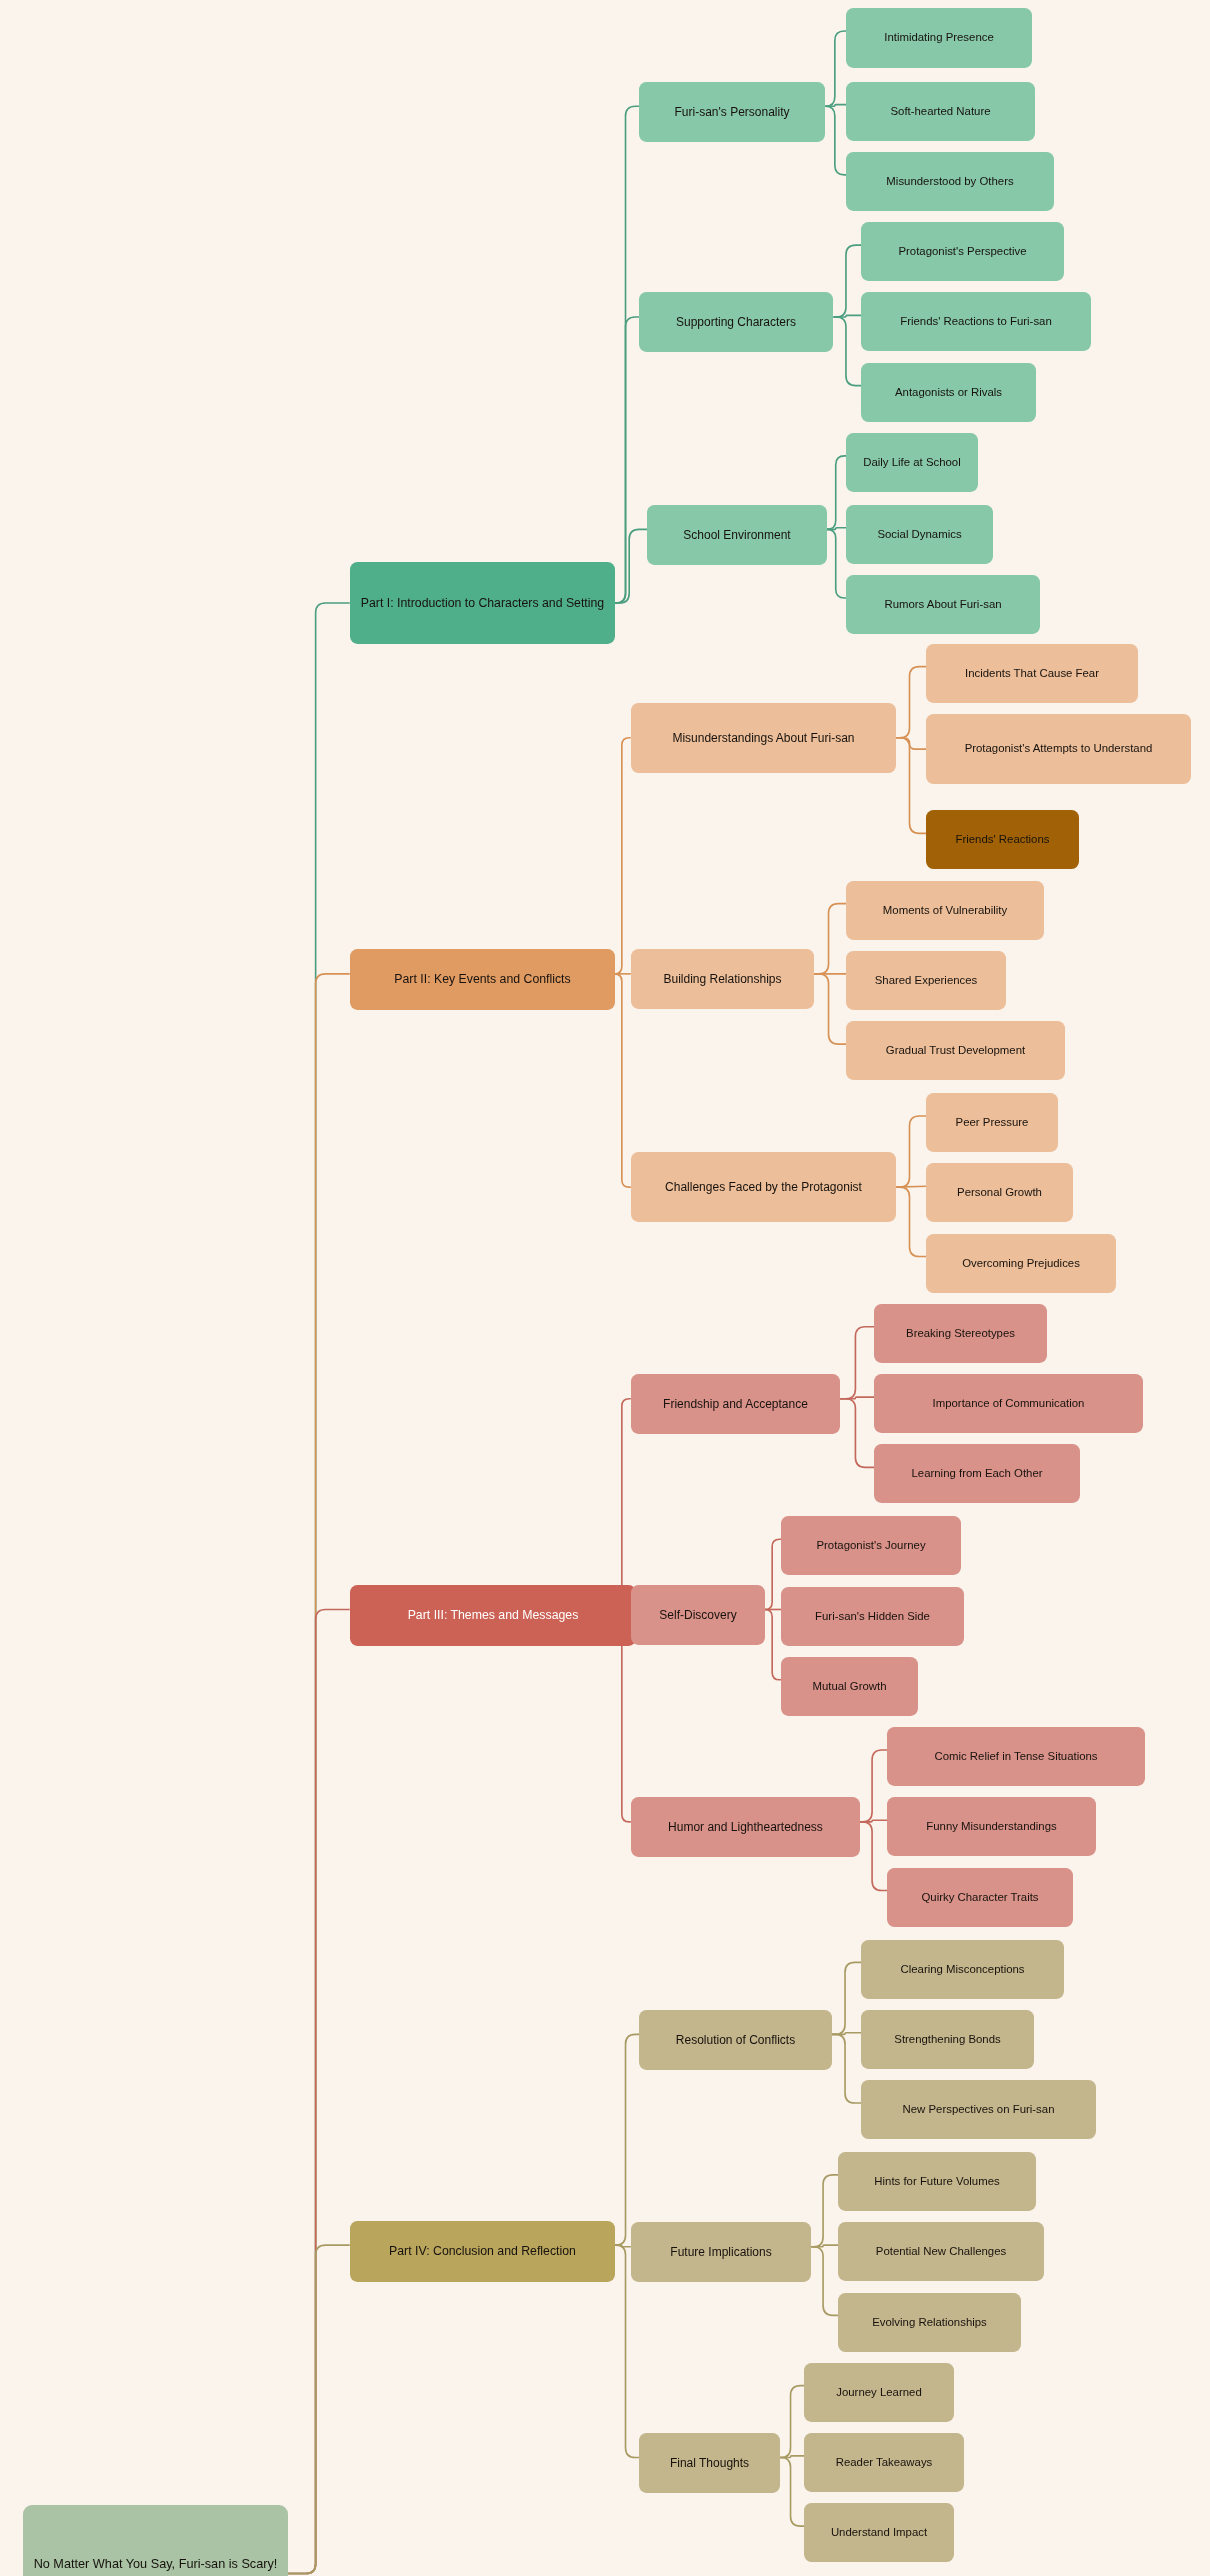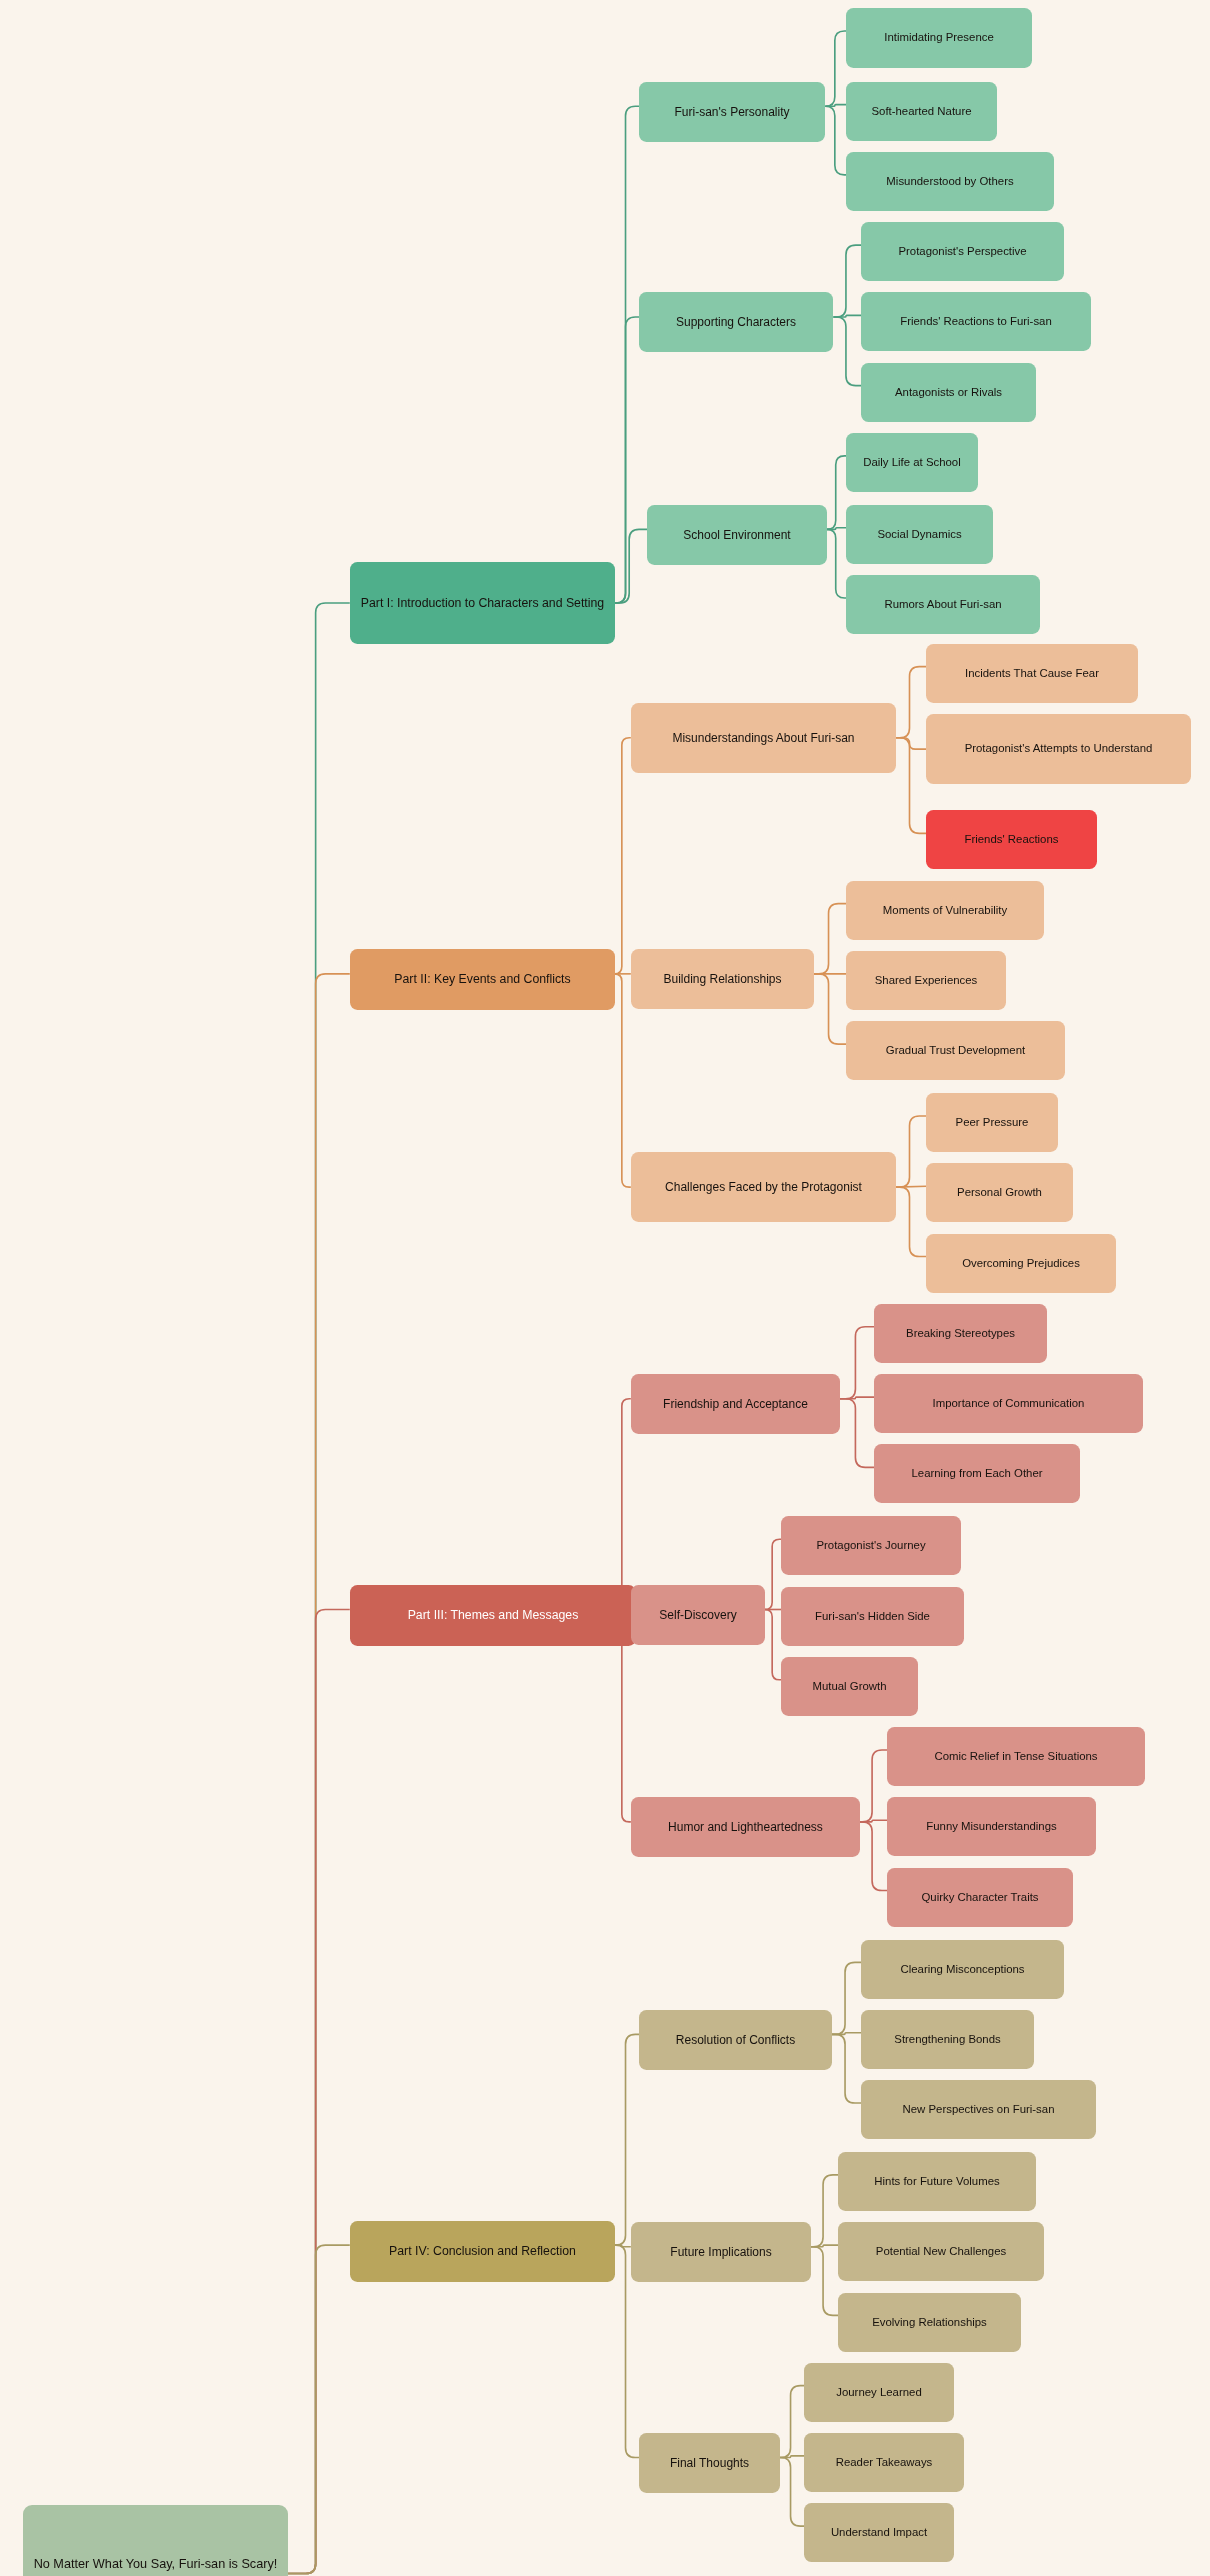--- a/index.html
+++ b/index.html
@@ -106,35 +106,35 @@
       <path d="M 752 2748 L 753.5 2748 Q 765.5 2748 765.5 2760 L 765.5 2996 Q 765.5 3008 777.5 3008 L 782 3008" fill="none" stroke="#a89a63" stroke-width="2"></path>
       <path d="M 954 3008 L 955.5 3008 Q 967.5 3008 967.5 2996 L 967.5 2932 Q 967.5 2920 979.5 2920 L 984 2920" fill="none" stroke="#a89a63" stroke-width="2"></path>
       <path d="M 954 3008 L 966.5 3008 Q 967.5 3008 967.5 3007 L 967.5 3007 Q 967.5 3006 968.5 3006 L 984 3006" fill="none" stroke="#a89a63" stroke-width="2"></path>
       <path d="M 954 3008 L 955.5 3008 Q 967.5 3008 967.5 3020 L 967.5 3080 Q 967.5 3092 979.5 3092 L 984 3092" fill="none" stroke="#a89a63" stroke-width="2"></path>
     </svg>
   <div id="nodes">
       <div class="node root" style="left: 23px; top: 2505px; width: 265px; min-height: 137px; background: rgb(169, 195, 164);">No Matter What You Say, Furi-san is Scary! Vol. 2</div>
       <div class="node lvl1" style="left: 350px; top: 562px; width: 265px; min-height: 82px; background: rgb(79, 175, 139);">Part I: Introduction to Characters and Setting</div>
       <div class="node lvl2" style="left: 639px; top: 82px; width: 186px; min-height: 49px; background: rgb(134, 200, 168);">Furi-san's Personality</div>
       <div class="node lvl3" style="left: 846px; top: 8.2px; width: 186px; min-height: 46px; background: rgb(134, 200, 168);">Intimidating Presence</div>
-      <div class="node lvl3" style="left: 846px; top: 82px; width: 151px; min-height: 46px; background: rgb(134, 200, 168);">Soft-hearted Nature</div>
+      <div class="node lvl3" style="left: 846px; top: 82px; width: 189px; min-height: 46px; background: rgb(134, 200, 168);">Soft-hearted Nature</div>
       <div class="node lvl3" style="left: 846px; top: 152px; width: 208px; min-height: 46px; background: rgb(134, 200, 168);">Misunderstood by Others</div>
       <div class="node lvl2" style="left: 639px; top: 292px; width: 194px; min-height: 49px; background: rgb(134, 200, 168);">Supporting Characters</div>
       <div class="node lvl3" style="left: 861px; top: 222px; width: 203px; min-height: 46px; background: rgb(134, 200, 168);">Protagonist's Perspective</div>
       <div class="node lvl3" style="left: 861px; top: 292px; width: 230px; min-height: 46px; background: rgb(134, 200, 168);">Friends' Reactions to Furi-san</div>
       <div class="node lvl3" style="left: 861px; top: 363px; width: 175px; min-height: 46px; background: rgb(134, 200, 168);">Antagonists or Rivals</div>
       <div class="node lvl2" style="left: 647px; top: 505px; width: 180px; min-height: 49px; background: rgb(134, 200, 168);">School Environment</div>
       <div class="node lvl3" style="left: 846px; top: 433px; width: 132px; min-height: 46px; background: rgb(134, 200, 168);">Daily Life at School</div>
       <div class="node lvl3" style="left: 846px; top: 505px; width: 147px; min-height: 46px; background: rgb(134, 200, 168);">Social Dynamics</div>
       <div class="node lvl3" style="left: 846px; top: 575px; width: 194px; min-height: 46px; background: rgb(134, 200, 168);">Rumors About Furi-san</div>
       <div class="node lvl1" style="left: 350px; top: 949px; width: 265px; min-height: 49px; background: rgb(224, 155, 99);">Part II: Key Events and Conflicts</div>
       <div class="node lvl2" style="left: 631px; top: 703px; width: 265px; min-height: 70px; background: rgb(236, 190, 153);">Misunderstandings About Furi-san</div>
       <div class="node lvl3" style="left: 926px; top: 644px; width: 212px; min-height: 46px; background: rgb(236, 190, 153);">Incidents That Cause Fear</div>
       <div class="node lvl3" style="left: 926px; top: 714px; width: 265px; min-height: 70px; background: rgb(236, 190, 153);">Protagonist's Attempts to Understand</div>
-      <div class="node lvl3" style="left: 926px; top: 810px; width: 171px; min-height: 46px; background: #ef4444;">Friends' Reactions</div>
+      <div class="node lvl3" style="left: 926px; top: 810px; width: 153px; min-height: 46px; background: #a16207;">Friends' Reactions</div>
       <div class="node lvl2" style="left: 631px; top: 949px; width: 183px; min-height: 49px; background: rgb(236, 190, 153);">Building Relationships</div>
       <div class="node lvl3" style="left: 846px; top: 881px; width: 198px; min-height: 46px; background: rgb(236, 190, 153);">Moments of Vulnerability</div>
       <div class="node lvl3" style="left: 846px; top: 951px; width: 160px; min-height: 46px; background: rgb(236, 190, 153);">Shared Experiences</div>
       <div class="node lvl3" style="left: 846px; top: 1021px; width: 219px; min-height: 46px; background: rgb(236, 190, 153);">Gradual Trust Development</div>
       <div class="node lvl2" style="left: 631px; top: 1152px; width: 265px; min-height: 70px; background: rgb(236, 190, 153);">Challenges Faced by the Protagonist</div>
       <div class="node lvl3" style="left: 926px; top: 1093px; width: 132px; min-height: 46px; background: rgb(236, 190, 153);">Peer Pressure</div>
       <div class="node lvl3" style="left: 926px; top: 1163px; width: 147px; min-height: 46px; background: rgb(236, 190, 153);">Personal Growth</div>
       <div class="node lvl3" style="left: 926px; top: 1234px; width: 190px; min-height: 46px; background: rgb(236, 190, 153);">Overcoming Prejudices</div>
       <div class="node lvl1 white-text" style="left: 350px; top: 1585px; width: 286px; min-height: 49px; background: rgb(203, 98, 85);">Part III: Themes and Messages</div>
       <div class="node lvl2" style="left: 631px; top: 1374px; width: 209px; min-height: 49px; background: rgb(217, 146, 137);">Friendship and Acceptance</div>

